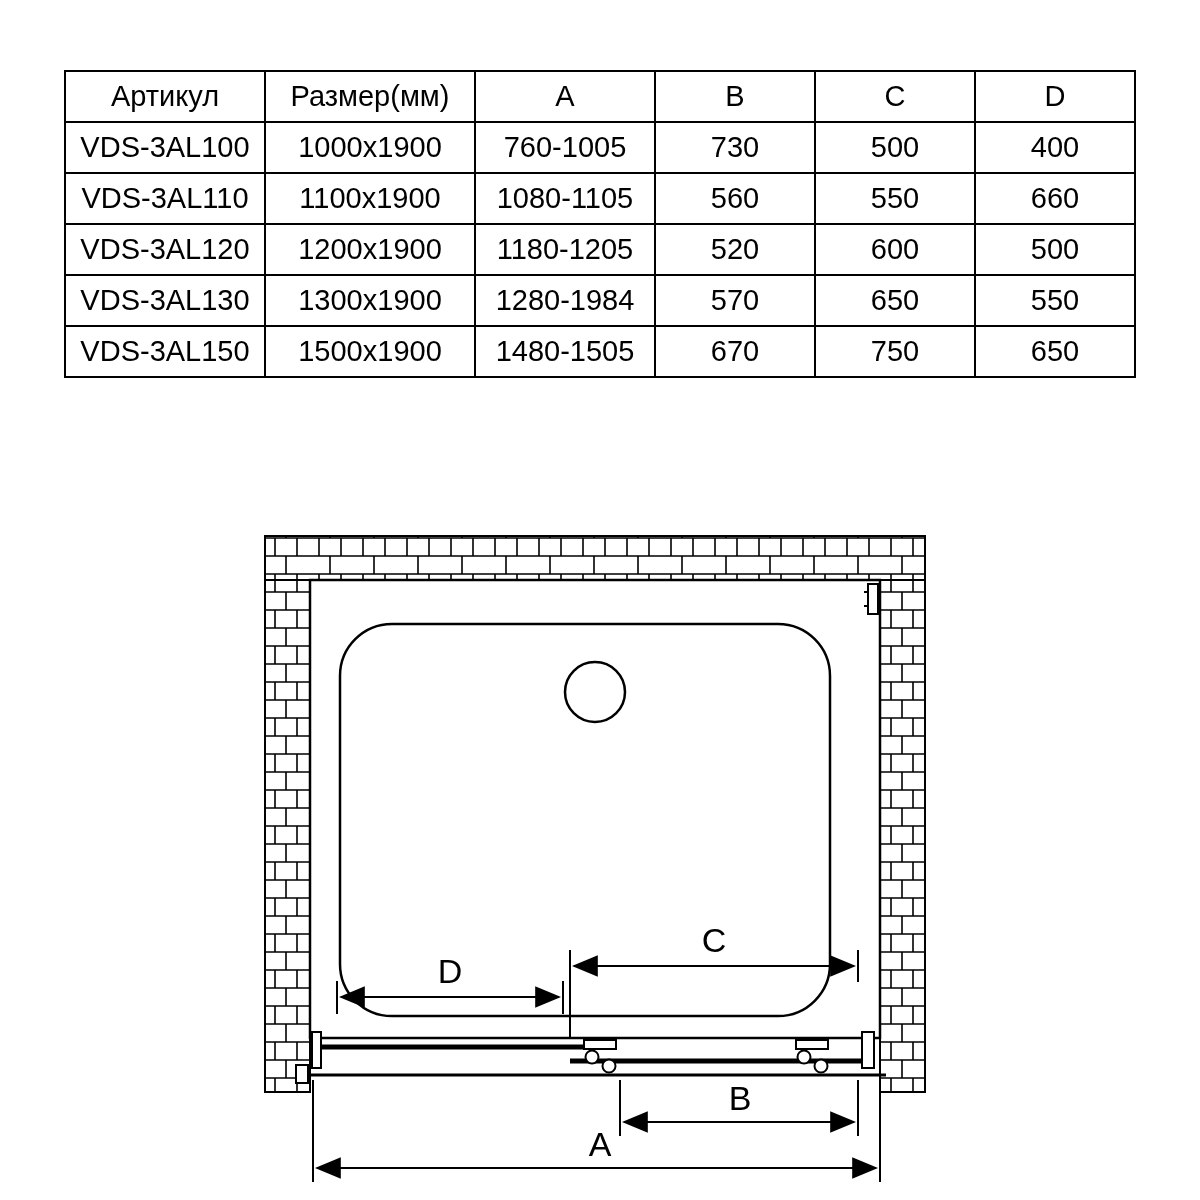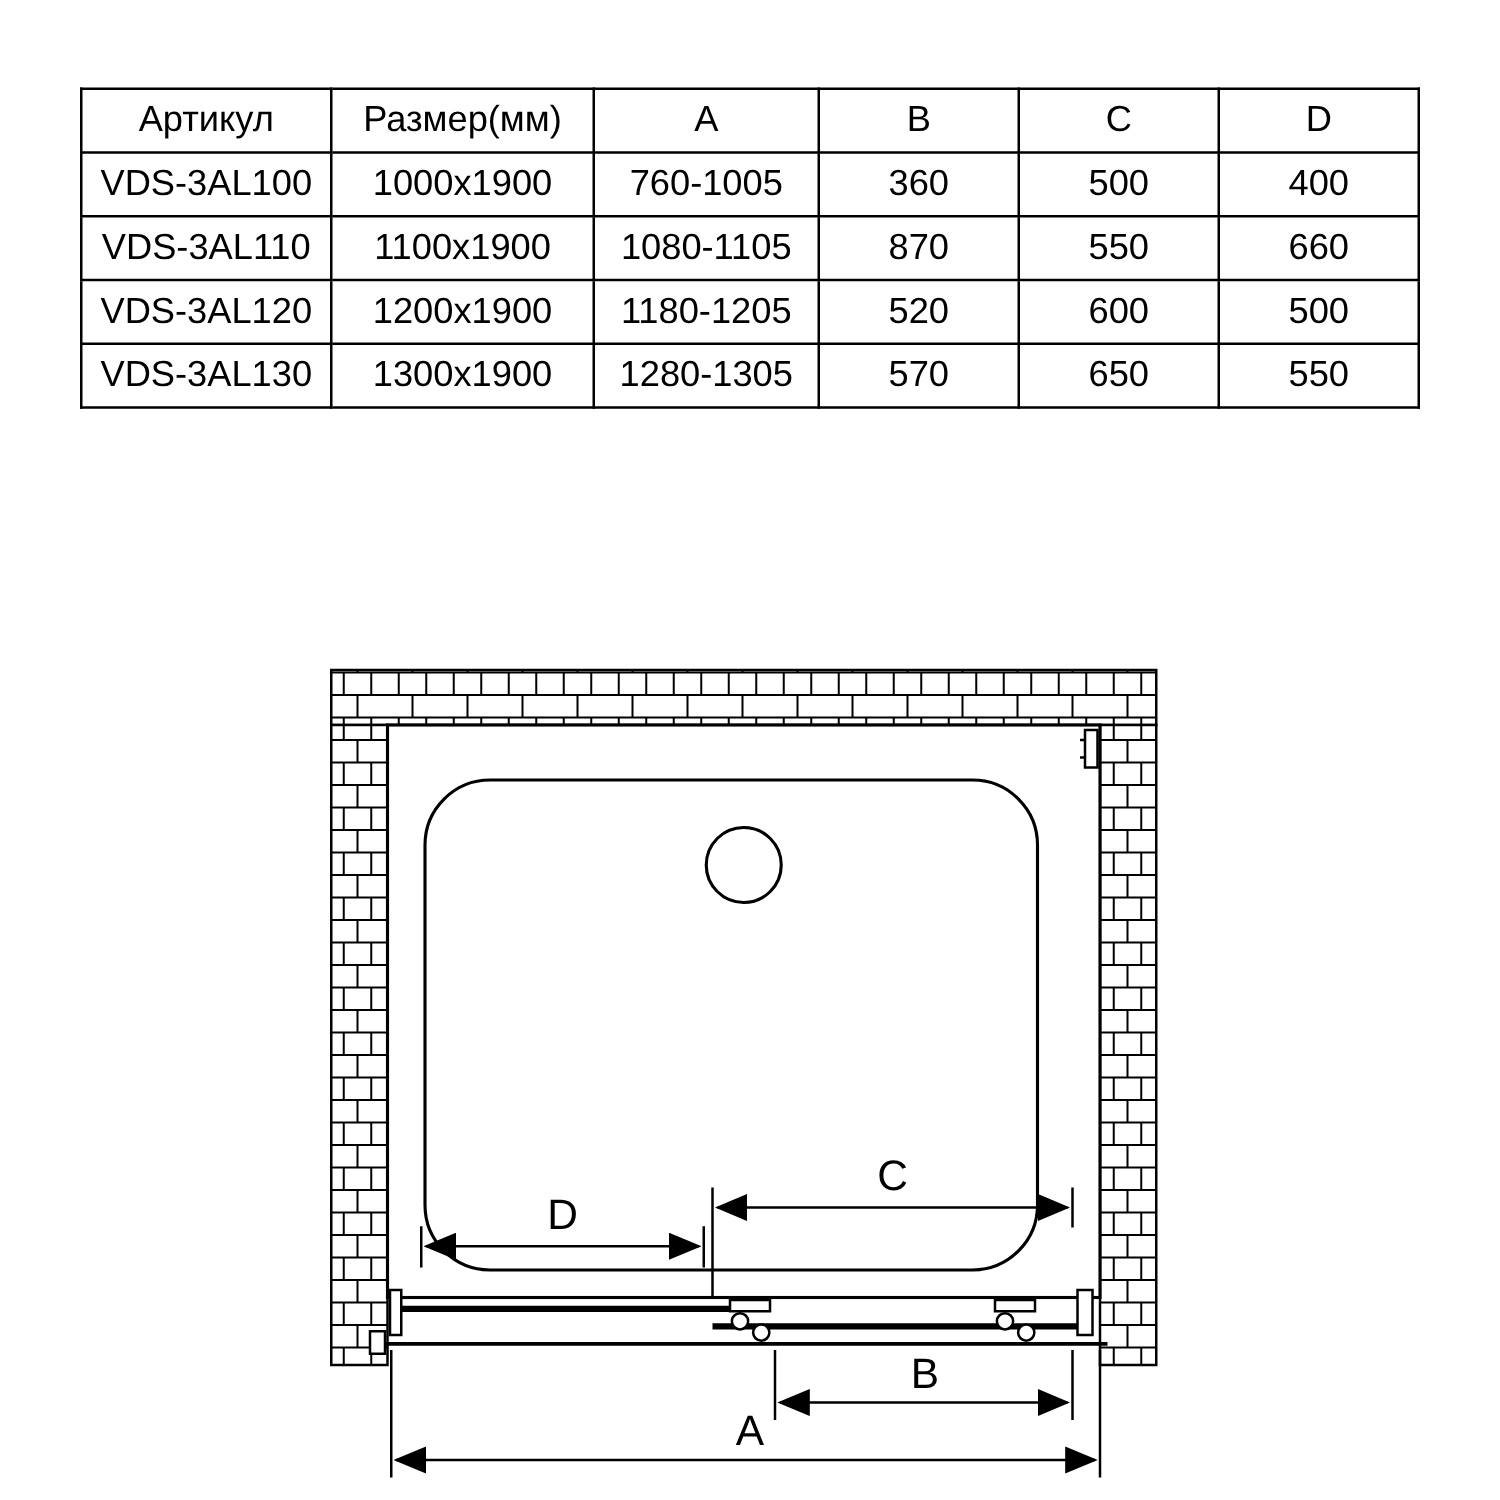--- a/index.html
+++ b/index.html
@@ -50,47 +50,55 @@
       <th>B</th>
       <th>C</th>
       <th>D</th>
     </tr>
   </thead>
   <tbody>
     <tr>
       <td>VDS-3AL100</td>
       <td>1000x1900</td>
       <td>760-1005</td>
-      <td>360</td>
+      <td>730</td>
       <td>500</td>
       <td>400</td>
     </tr>
     <tr>
       <td>VDS-3AL110</td>
       <td>1100x1900</td>
       <td>1080-1105</td>
-      <td>870</td>
+      <td>560</td>
       <td>550</td>
       <td>660</td>
     </tr>
     <tr>
       <td>VDS-3AL120</td>
       <td>1200x1900</td>
       <td>1180-1205</td>
       <td>520</td>
       <td>600</td>
       <td>500</td>
     </tr>
     <tr>
       <td>VDS-3AL130</td>
       <td>1300x1900</td>
-      <td>1280-1305</td>
+      <td>1280-1984</td>
       <td>570</td>
       <td>650</td>
       <td>550</td>
+    </tr>
+    <tr>
+      <td>VDS-3AL150</td>
+      <td>1500x1900</td>
+      <td>1480-1505</td>
+      <td>670</td>
+      <td>750</td>
+      <td>650</td>
     </tr>
   </tbody>
 </table>
 
 <svg class="drawing" width="1200" height="680" viewBox="0 0 1200 680" xmlns="http://www.w3.org/2000/svg">
   <defs>
     <pattern id="brick" width="44" height="36" patternUnits="userSpaceOnUse">
       <rect width="44" height="36" fill="#ffffff"></rect>
       <path d="M0,0 H44 M0,18 H44 M0,36 H44 M22,0 V18 M11,18 V36 M33,18 V36" stroke="#000000" stroke-width="1.6" fill="none"></path>
     </pattern>

